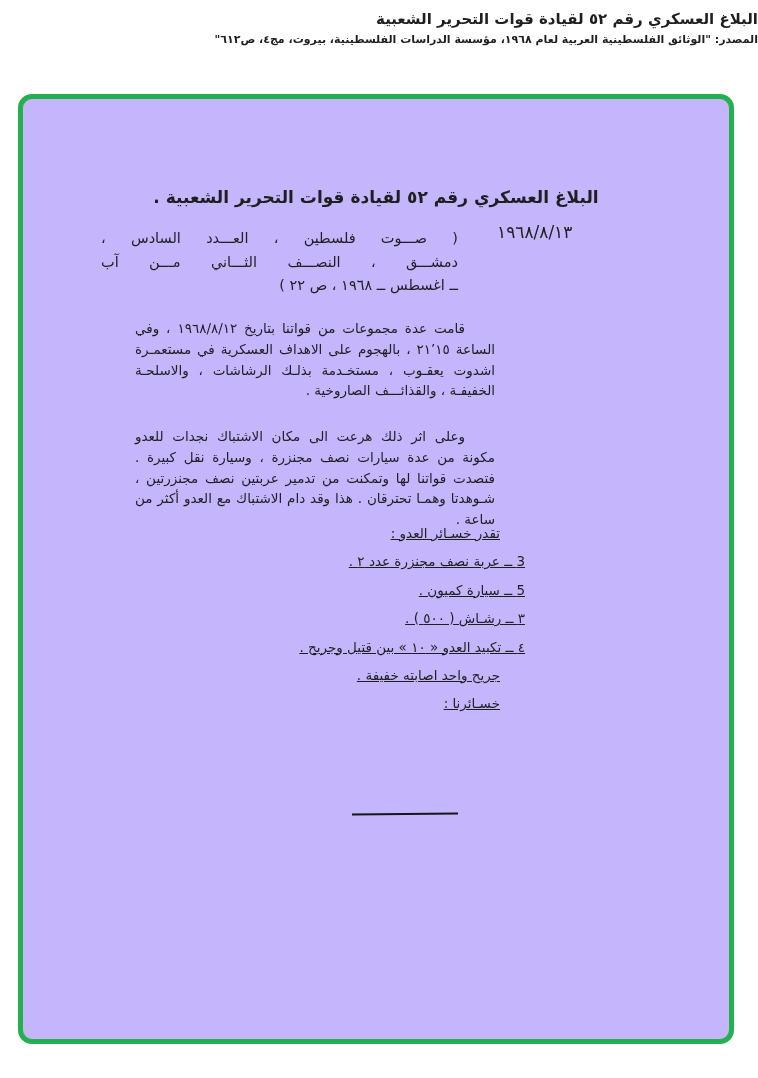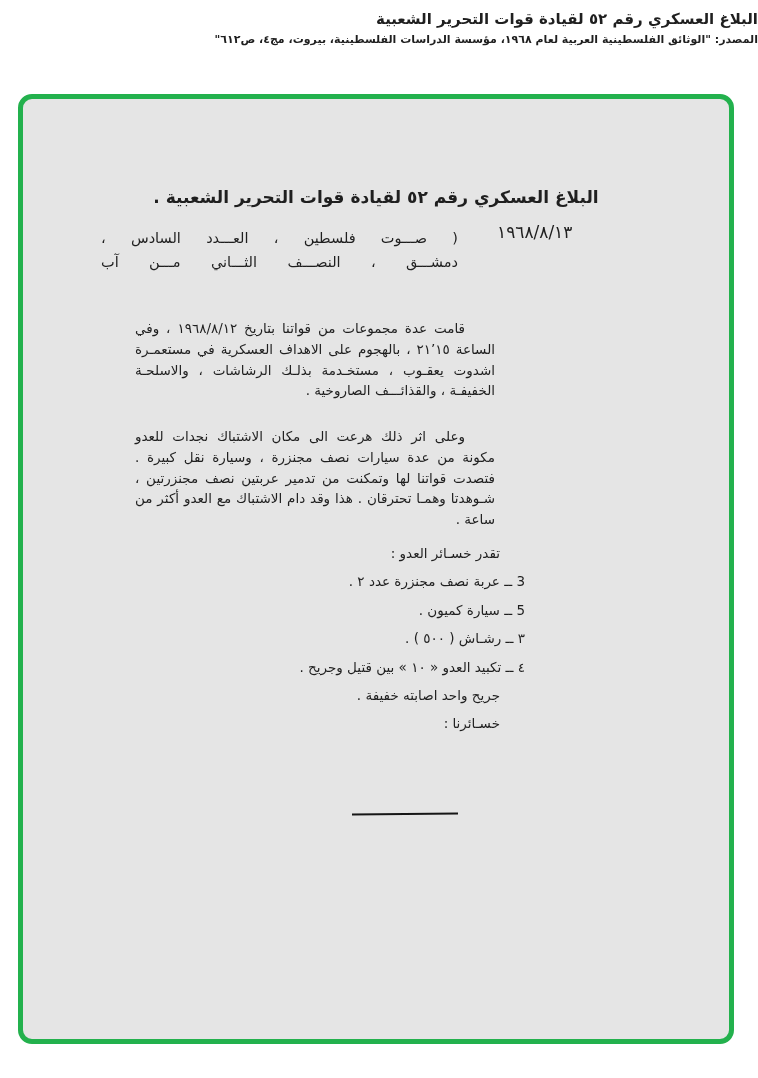--- a/index.html
+++ b/index.html
@@ -12,21 +12,21 @@
     font-family:"DejaVu Sans",sans-serif;color:var(--ink);
   }
   
   .page-header{position:absolute;top:8px;left:0;width:758px;direction:rtl;}
   .page-header .hdr-title{font-size:15px;font-weight:bold;line-height:22px;}
   .page-header .hdr-source{font-size:11px;font-weight:bold;line-height:16px;margin-top:2px;}
   
   .doc-frame{
     position:absolute;left:18px;top:94px;width:716px;height:950px;
     border:5px solid var(--frame-green);border-radius:14px;
-    box-sizing:border-box;background:#e5e5e5;
+    box-sizing:border-box;background:#c4b5fd;
   }
   .doc-page{position:absolute;inset:0;direction:rtl;}
   .doc-title{
     position:absolute;top:88px;left:0;width:100%;text-align:center;
     font-size:17px;font-weight:bold;letter-spacing:.2px;
   }
   .doc-date{
     position:absolute;top:123px;left:474px;direction:rtl;
     font-size:17px;letter-spacing:1.5px;
   }
@@ -37,22 +37,22 @@
   .cite-line{text-align:left;text-align-last:justify;white-space:nowrap;}
   .cite-line.last{text-align-last:right;padding-left:60px;white-space:nowrap;}
   .body-par{
     position:absolute;left:112px;width:360px;direction:rtl;
     font-size:13.5px;line-height:20.8px;text-align:justify;
     text-indent:30px;margin:0;
   }
   .par-1{top:219px;}
   .par-2{top:327px;}
   .losses{
-    position:absolute;top:440px;right:204px;width:330px;
-    direction:rtl;text-align:right;font-size:13.5px;
+    position:absolute;top:420px;right:204px;width:330px;
+    direction:rtl;text-align:right;font-size:13.5px;text-decoration:underline;
   }
   .losses .row{height:28.4px;line-height:28.4px;white-space:nowrap;}
   .losses .row.indent{padding-left:0;margin-right:25px;}
   .closing-rule{
     position:absolute;left:329px;top:714px;width:106px;height:2px;
     background:#161616;transform:rotate(-.6deg);
   }
 </style>
 </head>
 <body>
@@ -65,20 +65,21 @@
 <div class="doc-frame">
   <div class="doc-page">
 
     <div class="doc-title">البلاغ العسكري رقم ٥٢ لقيادة قوات التحرير الشعبية .</div>
 
     <div class="doc-date">١٩٦٨/٨/١٣</div>
 
     <div class="citation">
       <div class="cite-line">( صـــوت فلسطين ، العـــدد السادس ،</div>
       <div class="cite-line">دمشـــق ، النصـــف الثـــاني مـــن آب</div>
+      <div class="cite-line last">ــ اغسطس ــ ١٩٦٨ ، ص ٢٢ )</div>
     </div>
 
     <p class="body-par par-1">قامت عدة مجموعات من قواتنا بتاريخ ١٩٦٨/٨/١٢ ، وفي الساعة ٢١٬١٥ ، بالهجوم على الاهداف العسكرية في مستعمـرة اشدوت يعقـوب ، مستخـدمة بذلـك الرشاشات ، والاسلحـة الخفيفـة ، والقذائـــف الصاروخية .</p>
 
     <p class="body-par par-2">وعلى اثر ذلك هرعت الى مكان الاشتباك نجدات للعدو مكونة من عدة سيارات نصف مجنزرة ، وسيارة نقل كبيرة . فتصدت قواتنا لها وتمكنت من تدمير عربتين نصف مجنزرتين ، شـوهدتا وهمـا تحترقان . هذا وقد دام الاشتباك مع العدو أكثر من ساعة .</p>
 
     <div class="losses">
       <div class="row indent">تقدر خسـائر العدو :</div>
       <div class="row">3 ــ عربة نصف مجنزرة عدد ٢ .</div>
       <div class="row">5 ــ سيارة كميون .</div>

